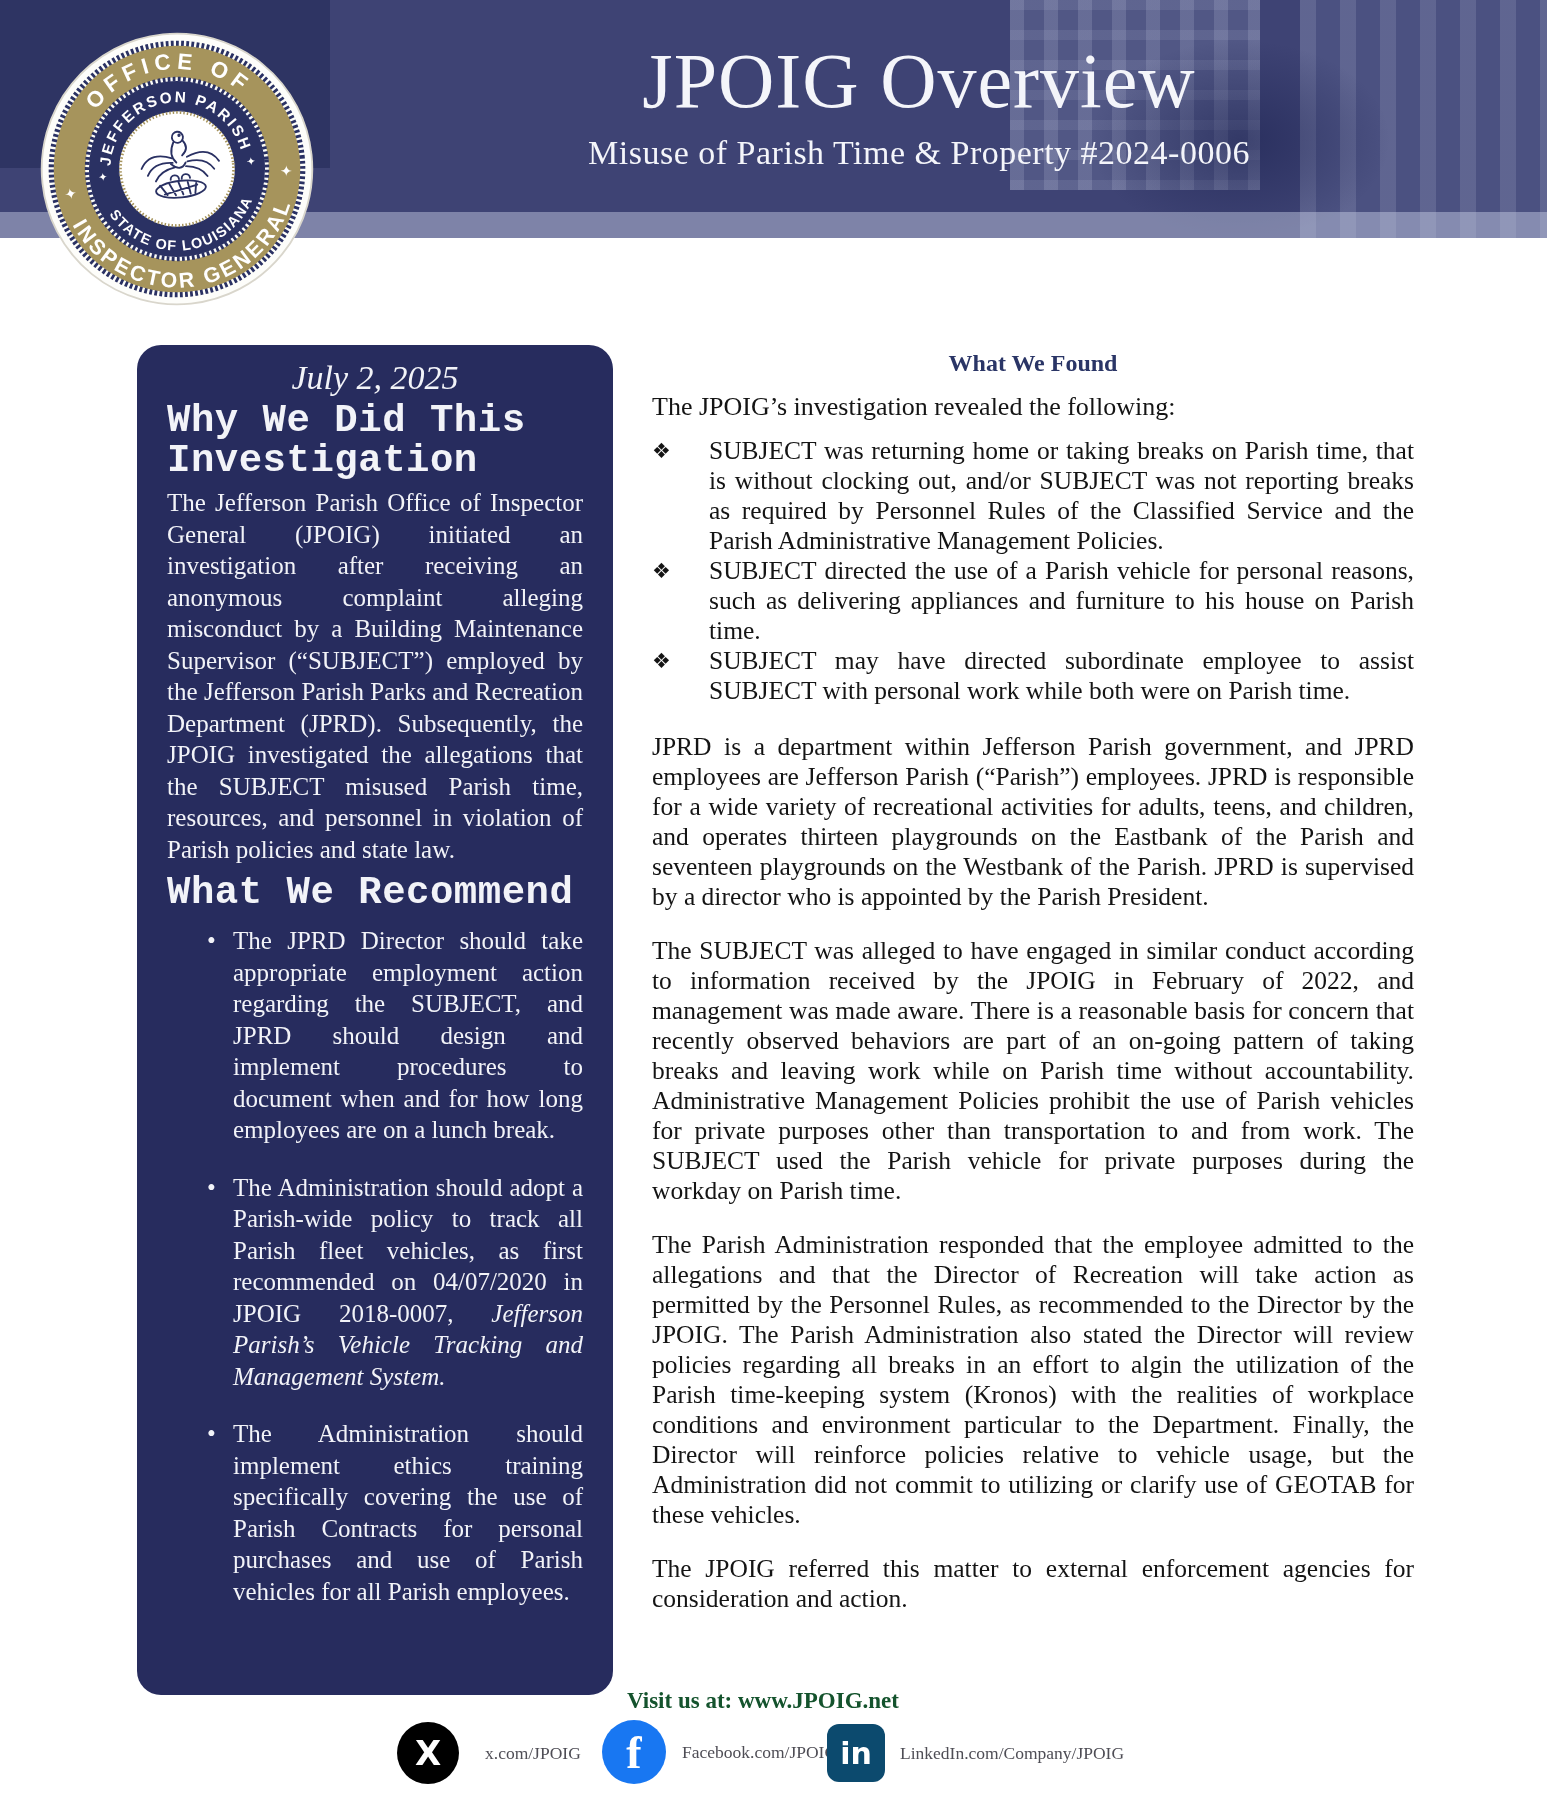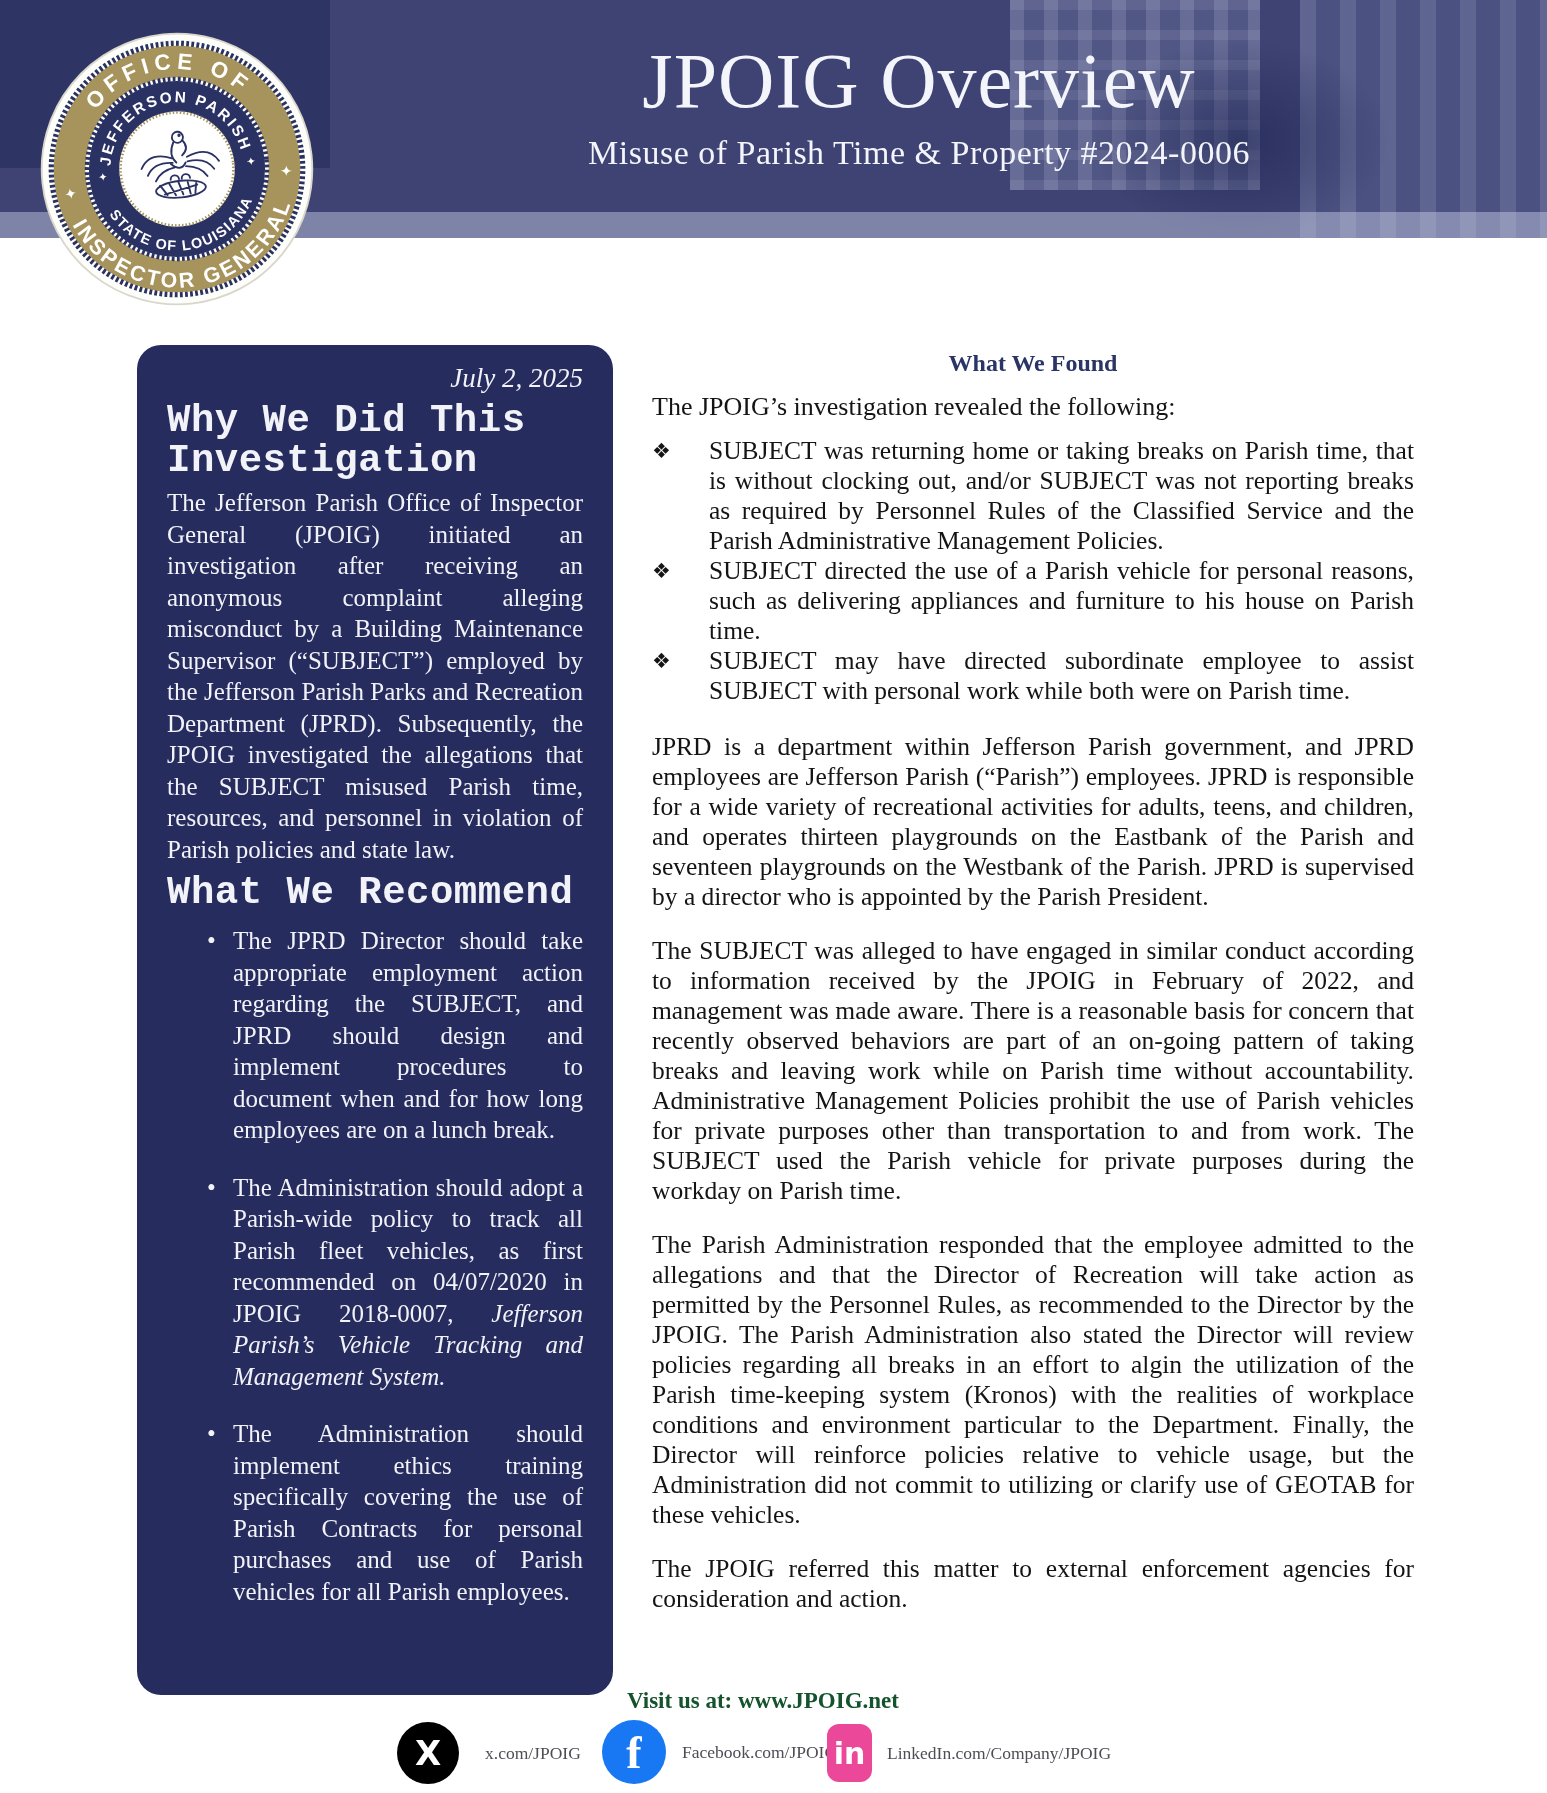--- a/index.html
+++ b/index.html
@@ -29,21 +29,21 @@
 
   
   .seal{position:absolute;left:38px;top:30px;width:278px;height:278px;transform:rotate(-6deg);}
   .seal svg{display:block;}
   .seal text{font-family:"Liberation Sans", sans-serif;fill:#ffffff;}
 
   
   .sidebar{position:absolute;left:137px;top:345px;width:476px;height:1350px;background:#272c5e;
            border-radius:24px;box-sizing:border-box;padding:16px 30px 20px 30px;color:#f2f3f8;
            overflow:hidden;}
-  .s-date{font-style:italic;text-align:right;font-size:27px;line-height:34px;margin-bottom:4px;}
+  .s-date{font-style:italic;text-align:center;font-size:34px;line-height:34px;margin-bottom:4px;}
   .s-h{font-size:39px;font-weight:bold;line-height:40px;margin:6px 0 6px 0;letter-spacing:.5px;font-family:Liberation Mono, monospace;}
   .s-body{font-size:25px;line-height:31.5px;text-align:justify;margin:4px 0 8px 0;}
   .s-bullets{margin-top:12px;}
   .s-bullet{display:flex;margin:0 0 26px 0;padding-left:40px;}
   .s-dot{flex:none;width:26px;font-size:25px;line-height:31.5px;}
   .s-btext{flex:1;font-size:25px;line-height:31.5px;text-align:justify;}
 
   
   .main{position:absolute;left:652px;top:344px;width:762px;color:#141414;}
   .m-h{font-size:24px;font-weight:bold;color:#2a3566;text-align:center;line-height:38px;margin-bottom:10px;}
@@ -58,21 +58,21 @@
   .visit{position:absolute;left:627px;top:1688px;font-size:23px;font-weight:bold;color:#14532d;}
   .soc{position:absolute;display:flex;align-items:center;}
   .soc-x{left:397px;top:1722px;gap:26px;}
   .soc-fb{left:602px;top:1720px;gap:16px;}
   .soc-li{left:827px;top:1724px;gap:15px;}
   .icon{display:flex;align-items:center;justify-content:center;color:#ffffff;
         font-family:"DejaVu Sans", sans-serif;font-weight:bold;}
   .x-icon{width:62px;height:62px;border-radius:50%;background:#000000;font-size:34px;}
   .fb-icon{width:64px;height:64px;border-radius:50%;background:#1877f2;font-size:46px;
            font-family:"Liberation Serif", serif;font-weight:bold;}
-  .li-icon{width:45px;height:58px;border-radius:12px;background:#ec4899;font-size:30px;}
+  .li-icon{width:58px;height:58px;border-radius:12px;background:#0c4a6e;font-size:30px;}
   .slabel{font-size:17.5px;color:#4e4d55;}
 </style>
 </head>
 <body>
 
 <div class="page">
 
   <div class="header">
     <div class="ph ph-left"></div>
     <div class="ph ph-bld1"></div>

